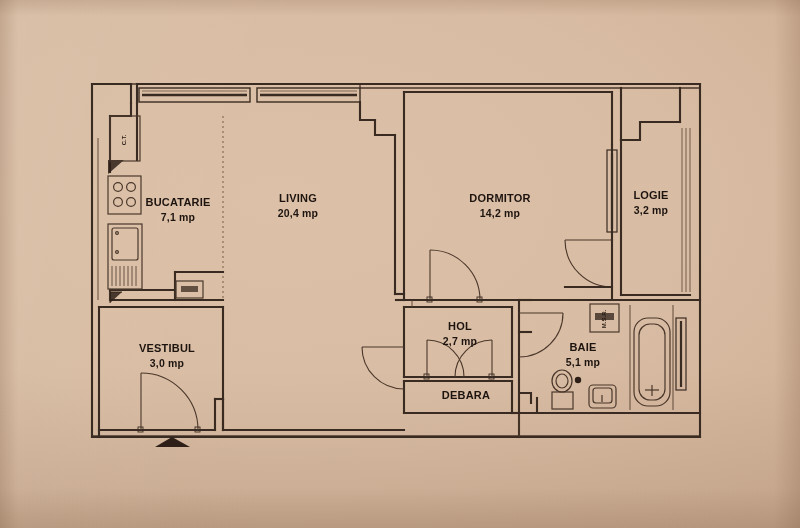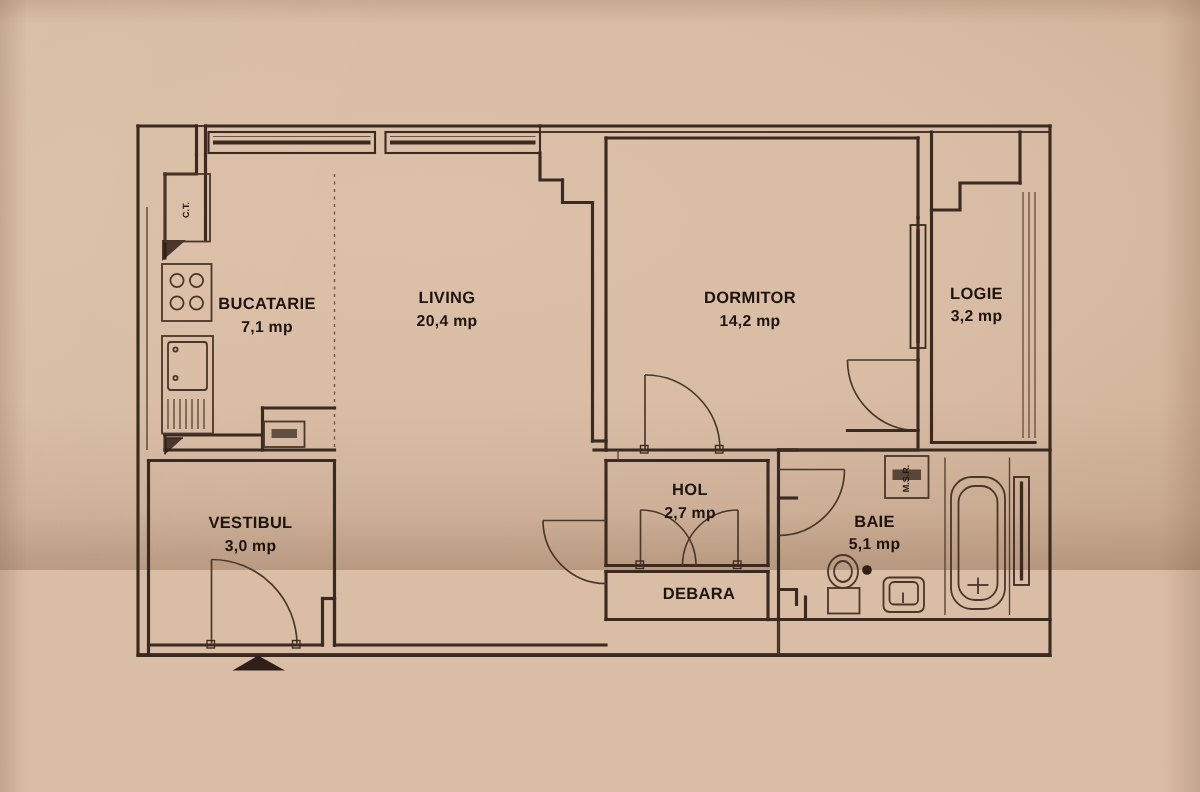--- a/index.html
+++ b/index.html
@@ -2,21 +2,21 @@
 <html><head>
 <meta charset="utf-8">
 <title>Floor Plan</title>
 <style>
   html,body{margin:0;padding:0;}
   body{
     width:800px;height:528px;overflow:hidden;
     background:#d9bda4;
     font-family:"Liberation Sans", sans-serif;
   }
-  #stage{position:relative;width:800px;height:380px;}
+  #stage{position:relative;width:800px;height:528px;}
 
   
   .paper{
     position:absolute;inset:0;
     background:
       radial-gradient(120% 100% at 35% 38%, #dcc0a7 0%, #d8bca3 42%, #cfb096 78%, #c4a489 100%);
   }
   .paper:after{
     content:"";position:absolute;inset:0;
     background:

